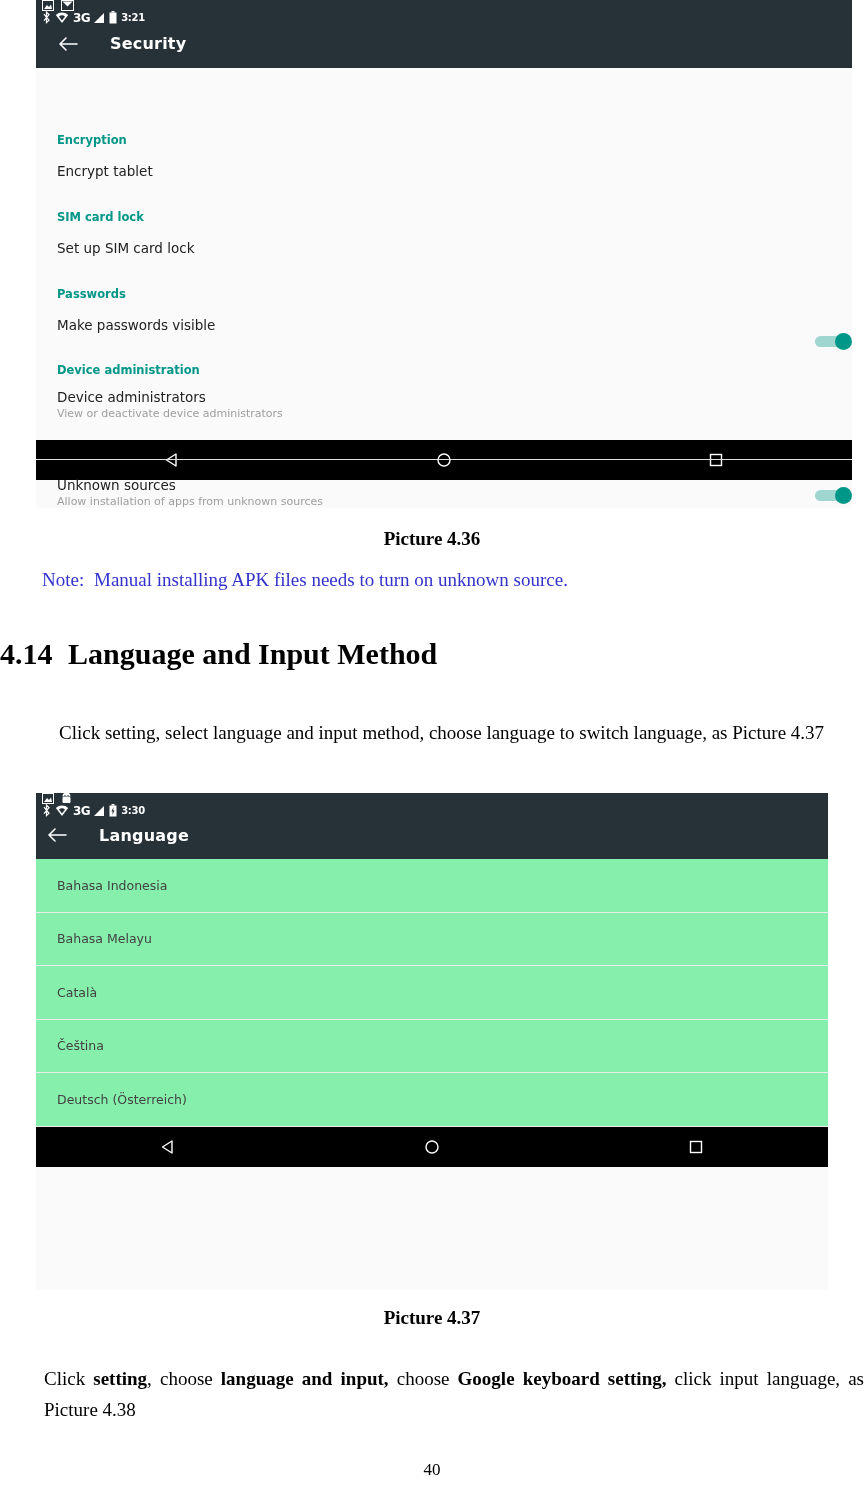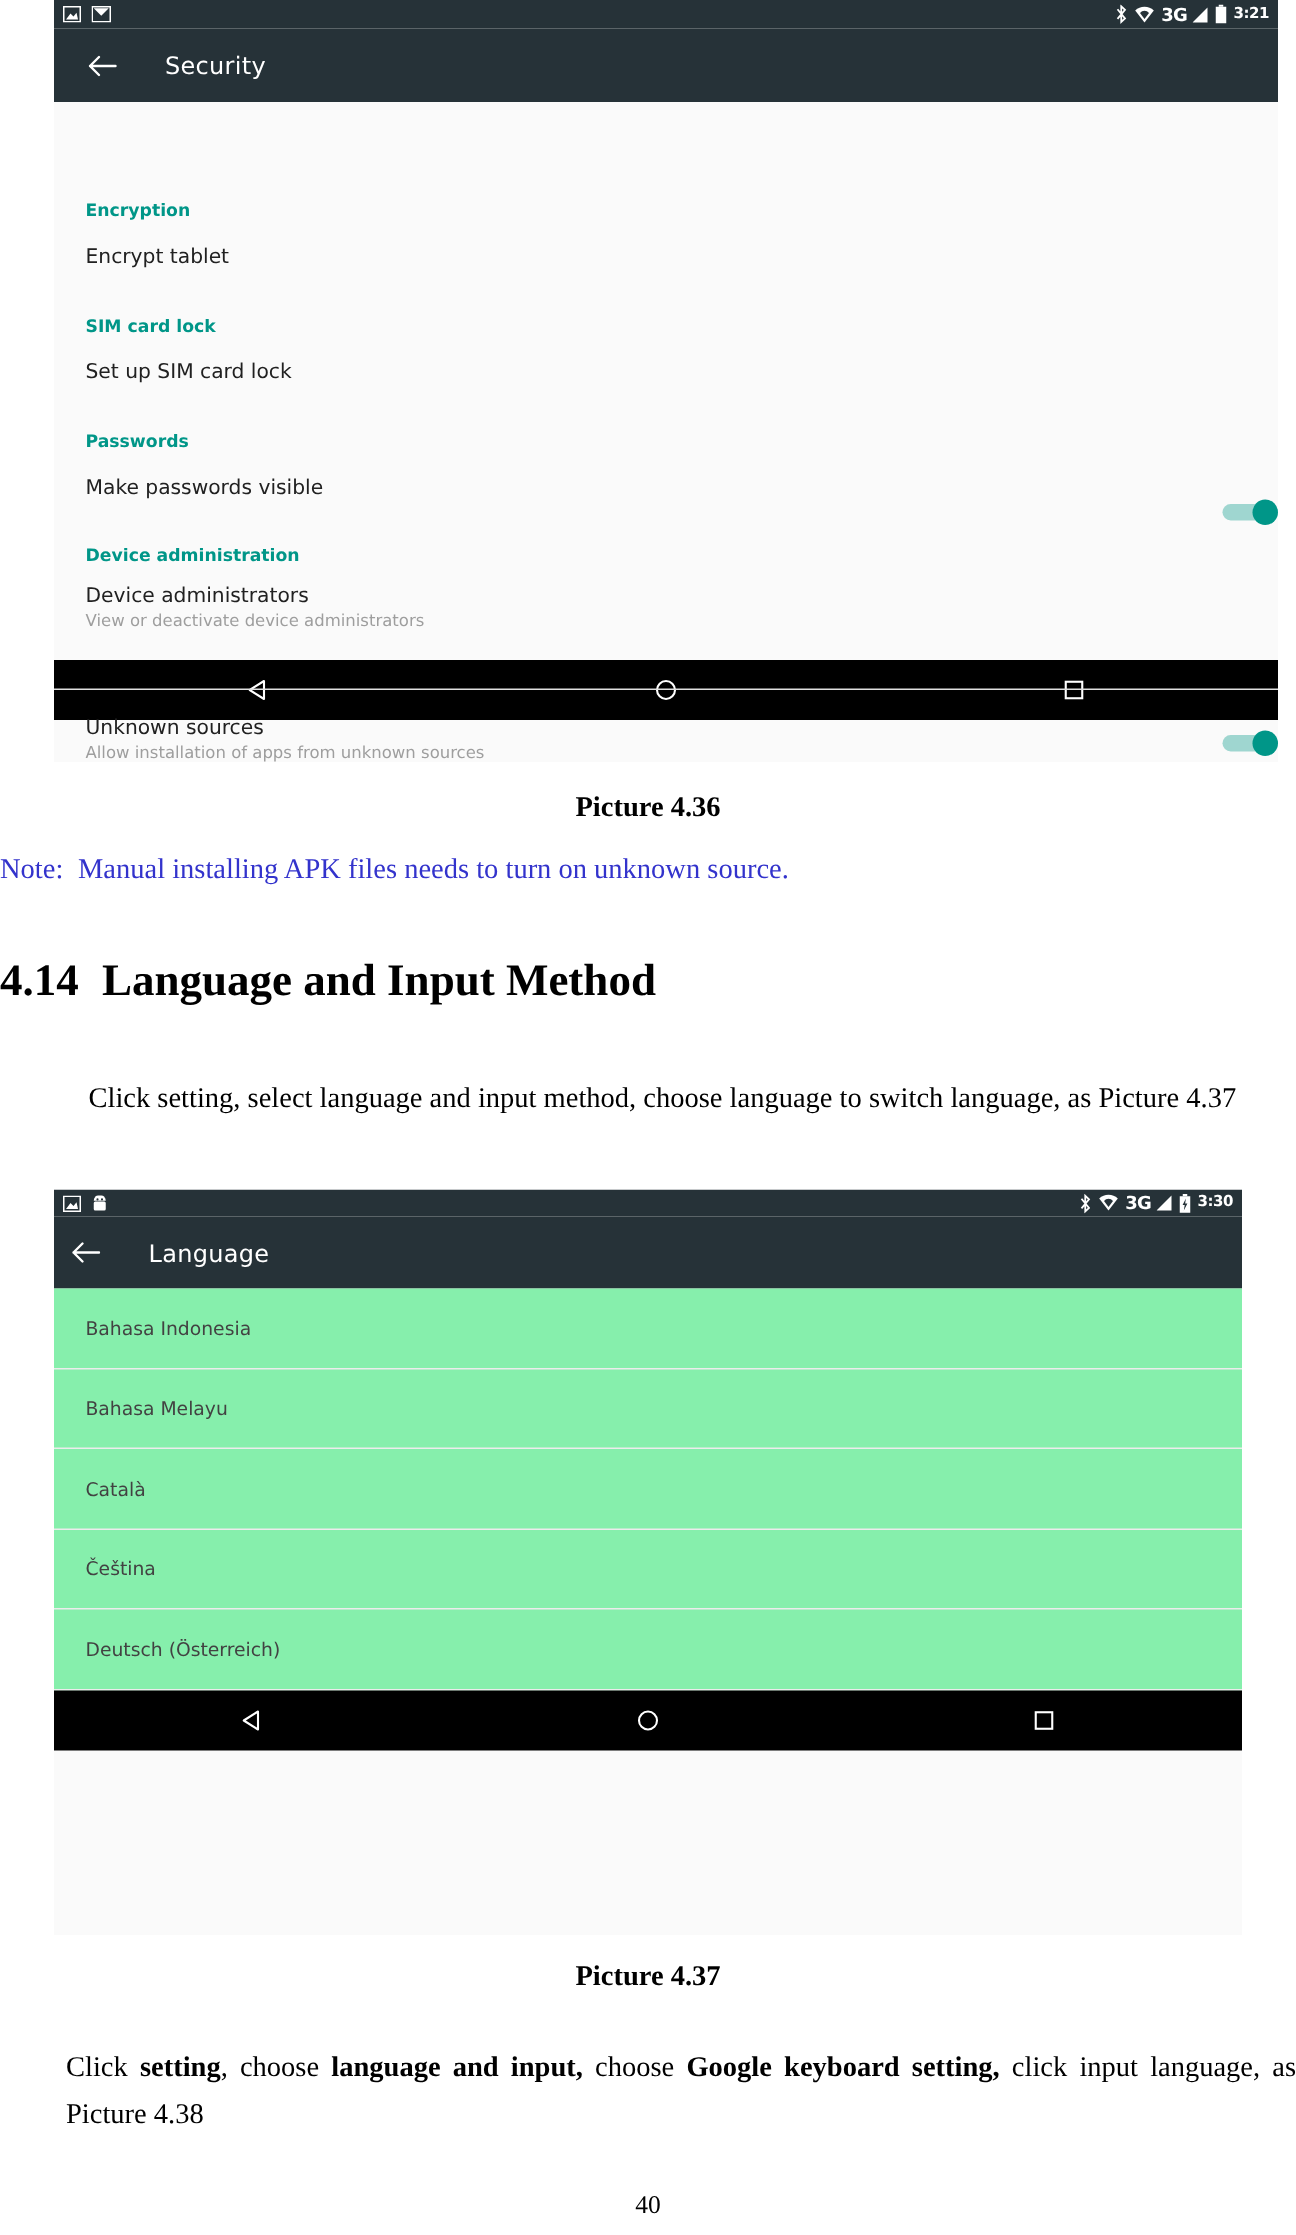--- a/index.html
+++ b/index.html
@@ -22,20 +22,21 @@
     background: #fafafa;
     overflow: hidden;
   }
   .statusbar {
     height: 18px;
     background: #263238;
     display: flex;
     justify-content: space-between;
     padding: 0 6px;
     box-sizing: border-box;
+    flex-direction: column;
   }
   .sb-left { display: flex; align-items: center; gap: 7px; }
   .sb-right { display: flex; align-items: center; gap: 4px; }
   .sb-icon { display: block; }
   .sb-time {
     color: #ffffff;
     font-family: "DejaVu Sans", sans-serif;
     font-size: 10px;
     font-weight: bold;
     letter-spacing: -0.3px;
@@ -51,21 +52,21 @@
   }
   .toolbar {
     background: #263238;
     display: flex;
     align-items: center;
     box-sizing: border-box;
   }
   .toolbar-title {
     color: #ffffff;
     font-family: "DejaVu Sans", sans-serif;
-    font-weight: normal;
+    font-weight: bold;
     letter-spacing: 0.2px;
   }
   .back-arrow { display: block; }
   .navbar {
     background: #000000;
     display: flex;
     align-items: center;
     justify-content: space-around;
   }
   .nav-btn { display: flex; align-items: center; justify-content: center; }
@@ -184,20 +185,21 @@
   #cap-437 { top: 1307px; }
 
   .note-line {
     position: absolute;
     top: 569px;
     left: 0px;
     width: 792px;
     color: #3333cc;
     font-family: "Liberation Serif", serif;
     font-size: 19px;
+    padding-left: 42px;
   }
   .note-label { display: inline-block; width: 52px; }
 
   .section-heading {
     position: absolute;
     top: 637px;
     left: 0px;
     width: 864px;
     font-family: "Liberation Serif", serif;
     font-weight: bold;

